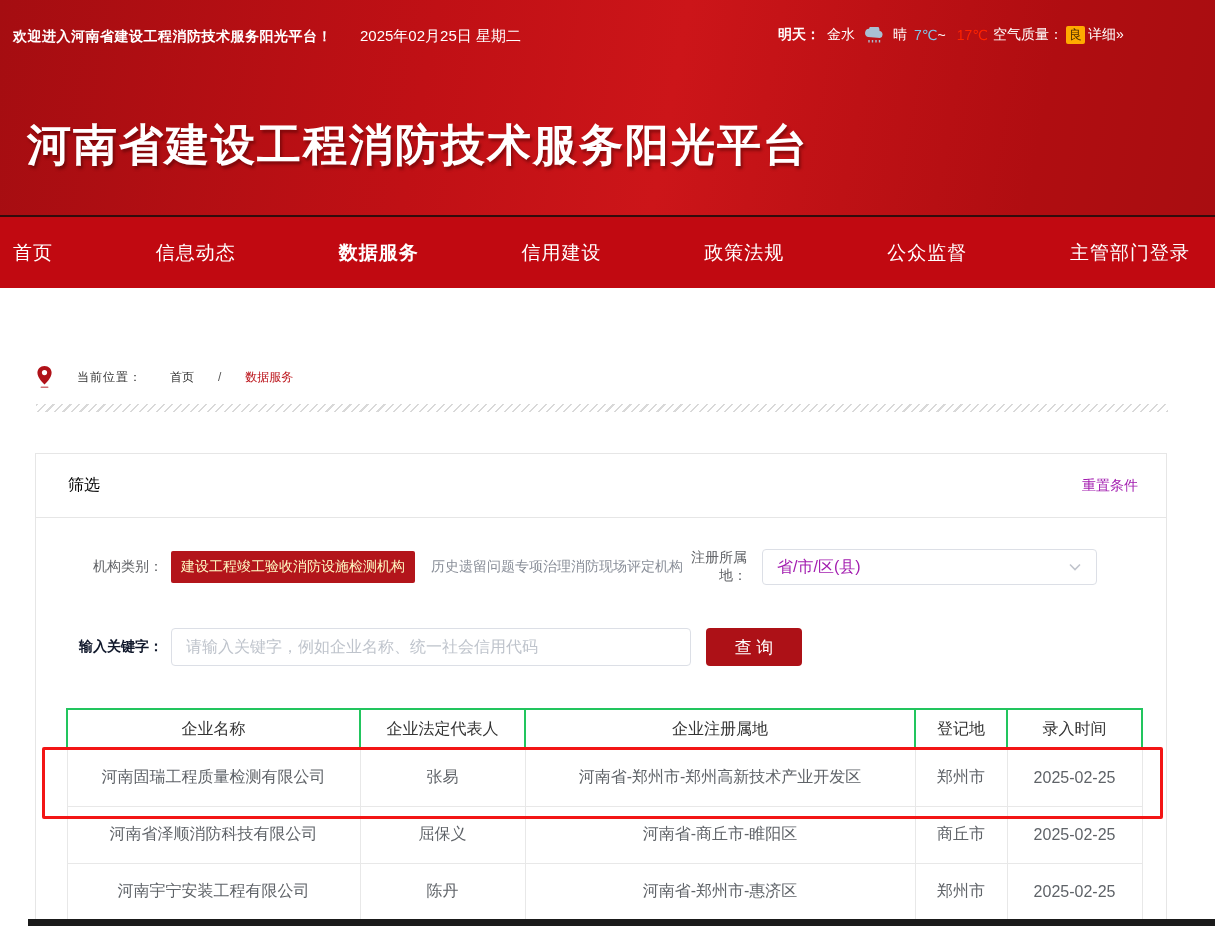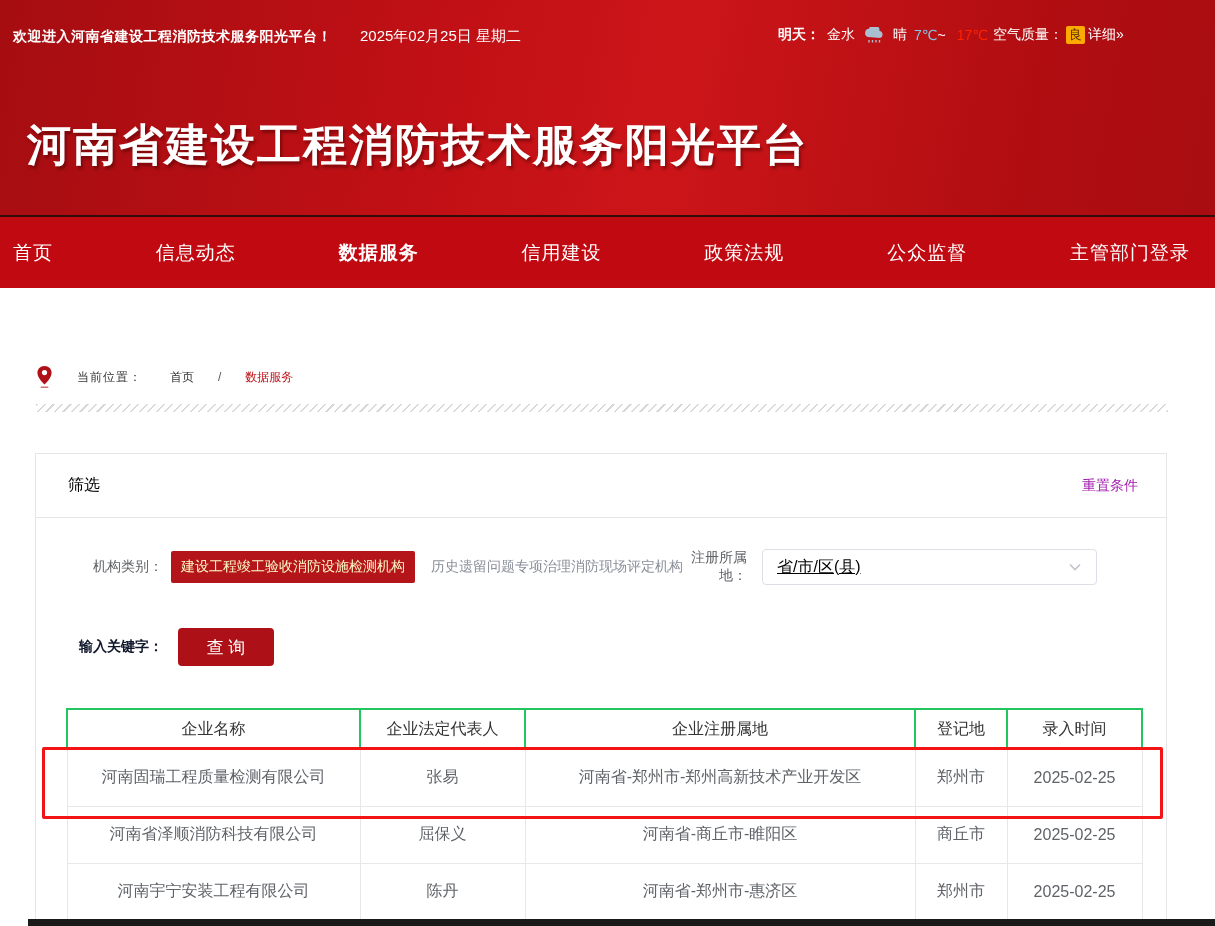--- a/index.html
+++ b/index.html
@@ -89,21 +89,21 @@
   }
   .org-opt.selected {
     background:#b3151b; color:#fef9c3; border-radius:2px; margin-right:6px;
   }
   .region-group { position:absolute; left:634px; top:1px; display:flex; align-items:center; }
   .region-label { width:77px; font-size:14px; color:#606266; text-align:right; margin-right:15px; }
   .select-box {
     width:335px; height:36px; border:1px solid #dcdfe6; border-radius:4px;
     display:flex; align-items:center; padding:0 14px; cursor:pointer; background:#fff;
   }
-  .select-box .sel-placeholder { color:#000000; font-size:16px; flex:1;text-decoration:underline; }
+  .select-box .sel-placeholder { color:#a21caf; font-size:16px; flex:1; }
   .select-box .chev { width:14px; height:14px; }
 
   .kw-input {
     margin-left:8px; width:520px; height:38px; border:1px solid #dcdfe6; border-radius:4px;
     padding:0 14px; font-size:16px; color:#333; outline:none;
     font-family:"Liberation Sans","DejaVu Sans",sans-serif;
   }
   .kw-input::placeholder { color:#bfc4cc; }
   .search-btn {
     margin-left:15px; width:96px; height:38px; background:#ad1117; color:#fff;
@@ -219,20 +219,21 @@
             <svg width="14" height="14" viewBox="0 0 14 14">
                 <polyline points="2,4.5 7,9.5 12,4.5" fill="none" stroke="#c0c4cc" stroke-width="1.6"></polyline>
               </svg>
           </span>
         </span>
       </span>
     </div>
 
     <div class="form-row row2">
       <span class="f-label strong">输入关键字：</span>
+      <input class="kw-input" type="text" placeholder="请输入关键字，例如企业名称、统一社会信用代码" style="">
       <button class="search-btn">查 询</button>
     </div>
 
     <div class="tbl-wrap">
       <table class="data">
         <colgroup>
             <col class="c1">
             <col class="c2">
             <col class="c3">
             <col class="c4">

